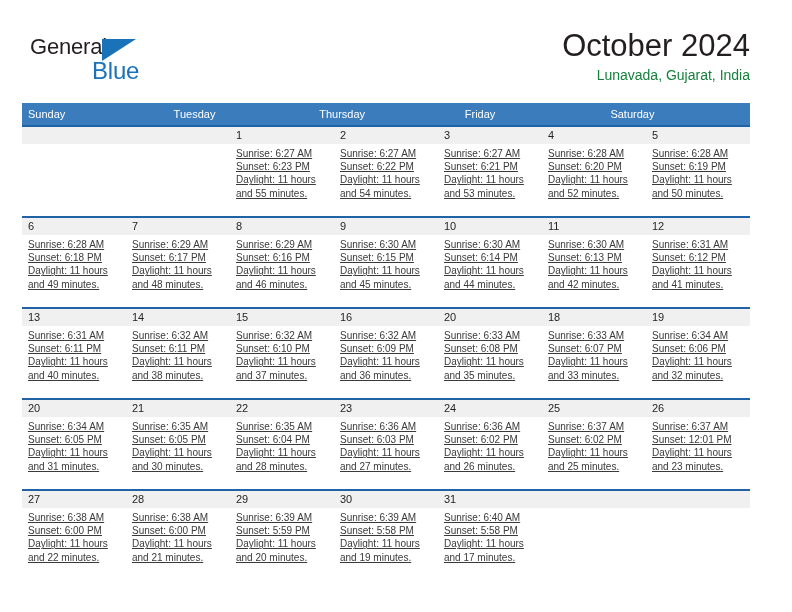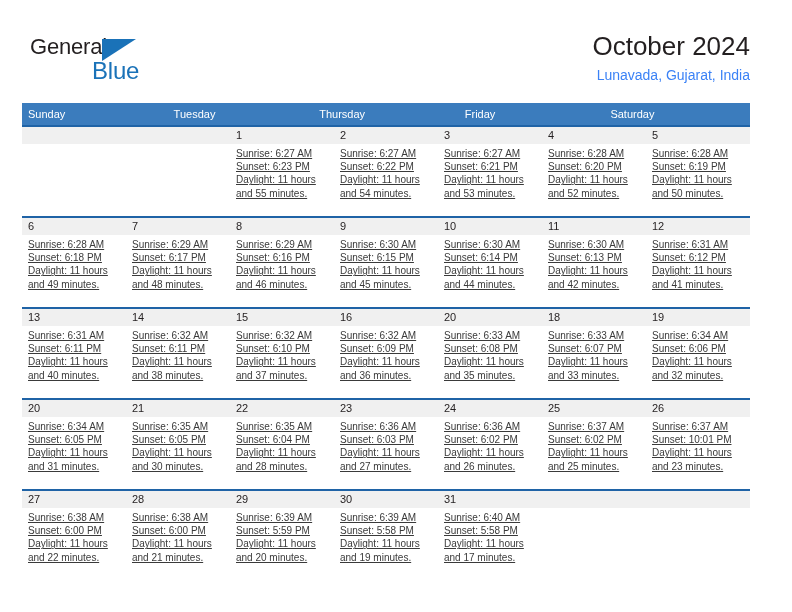--- a/index.html
+++ b/index.html
@@ -64,31 +64,31 @@
     line-height: 26px;
   }
 
   .title-block {
     position: absolute;
     right: 0;
     top: 0;
     text-align: right;
   }
   .cal-title {
-    font-size: 26px;
+    font-size: 31px;
     font-weight: normal;
     color: #231f20;
     line-height: 32px;
     white-space: nowrap;
   }
   .cal-subtitle {
     margin-top: 4px;
     font-size: 14px;
     font-weight: normal;
-    color: #3b82f6;
+    color: #15803d;
     line-height: 18px;
     white-space: nowrap;
   }
 
   
   .calendar {
     position: absolute;
     left: 22px;
     top: 103px;
     width: 728px;
@@ -387,21 +387,21 @@
           <div>and 26 minutes.</div>
         </div>
         <div class="detail-cell">
           <div>Sunrise: 6:37 AM</div>
           <div>Sunset: 6:02 PM</div>
           <div>Daylight: 11 hours</div>
           <div>and 25 minutes.</div>
         </div>
         <div class="detail-cell">
           <div>Sunrise: 6:37 AM</div>
-          <div>Sunset: 10:01 PM</div>
+          <div>Sunset: 12:01 PM</div>
           <div>Daylight: 11 hours</div>
           <div>and 23 minutes.</div>
         </div>
       </div>
     </div>
 
     <div class="week-row">
       <div class="daynum-band">
         <div class="daynum-cell">27</div>
         <div class="daynum-cell">28</div>

